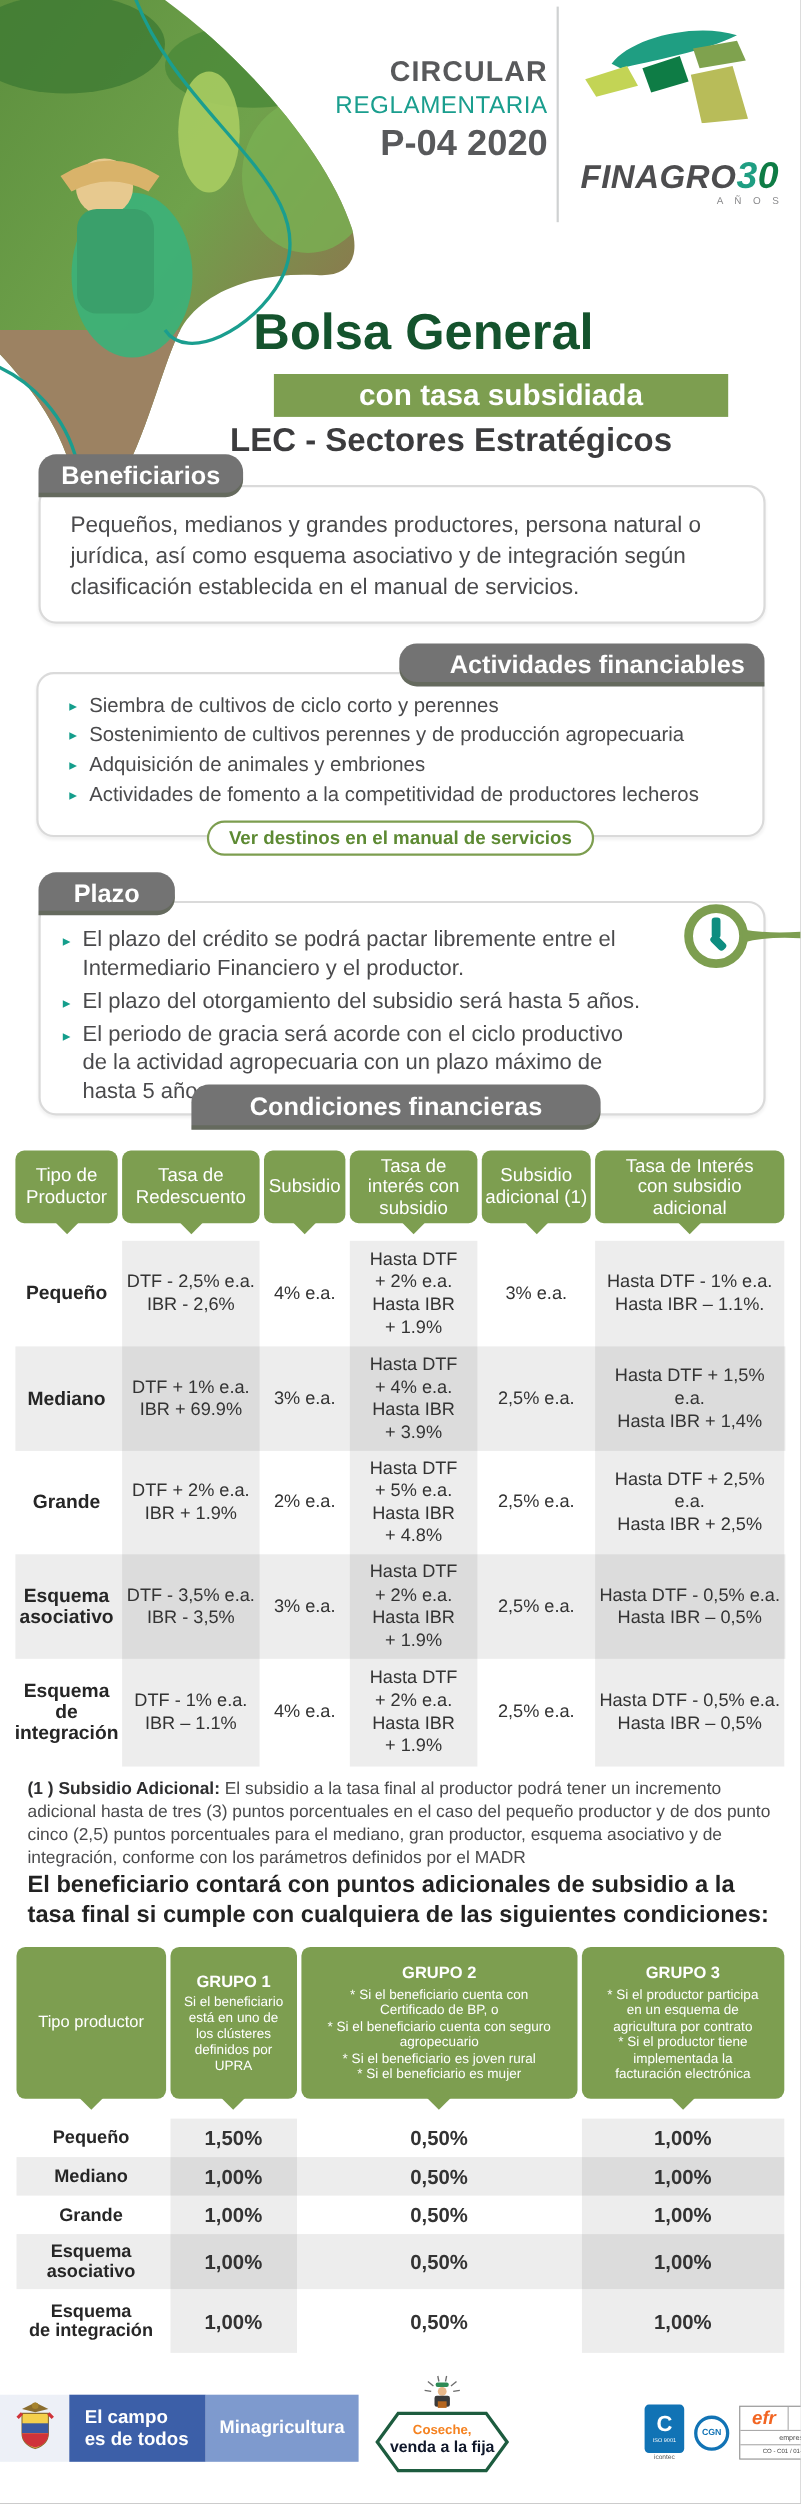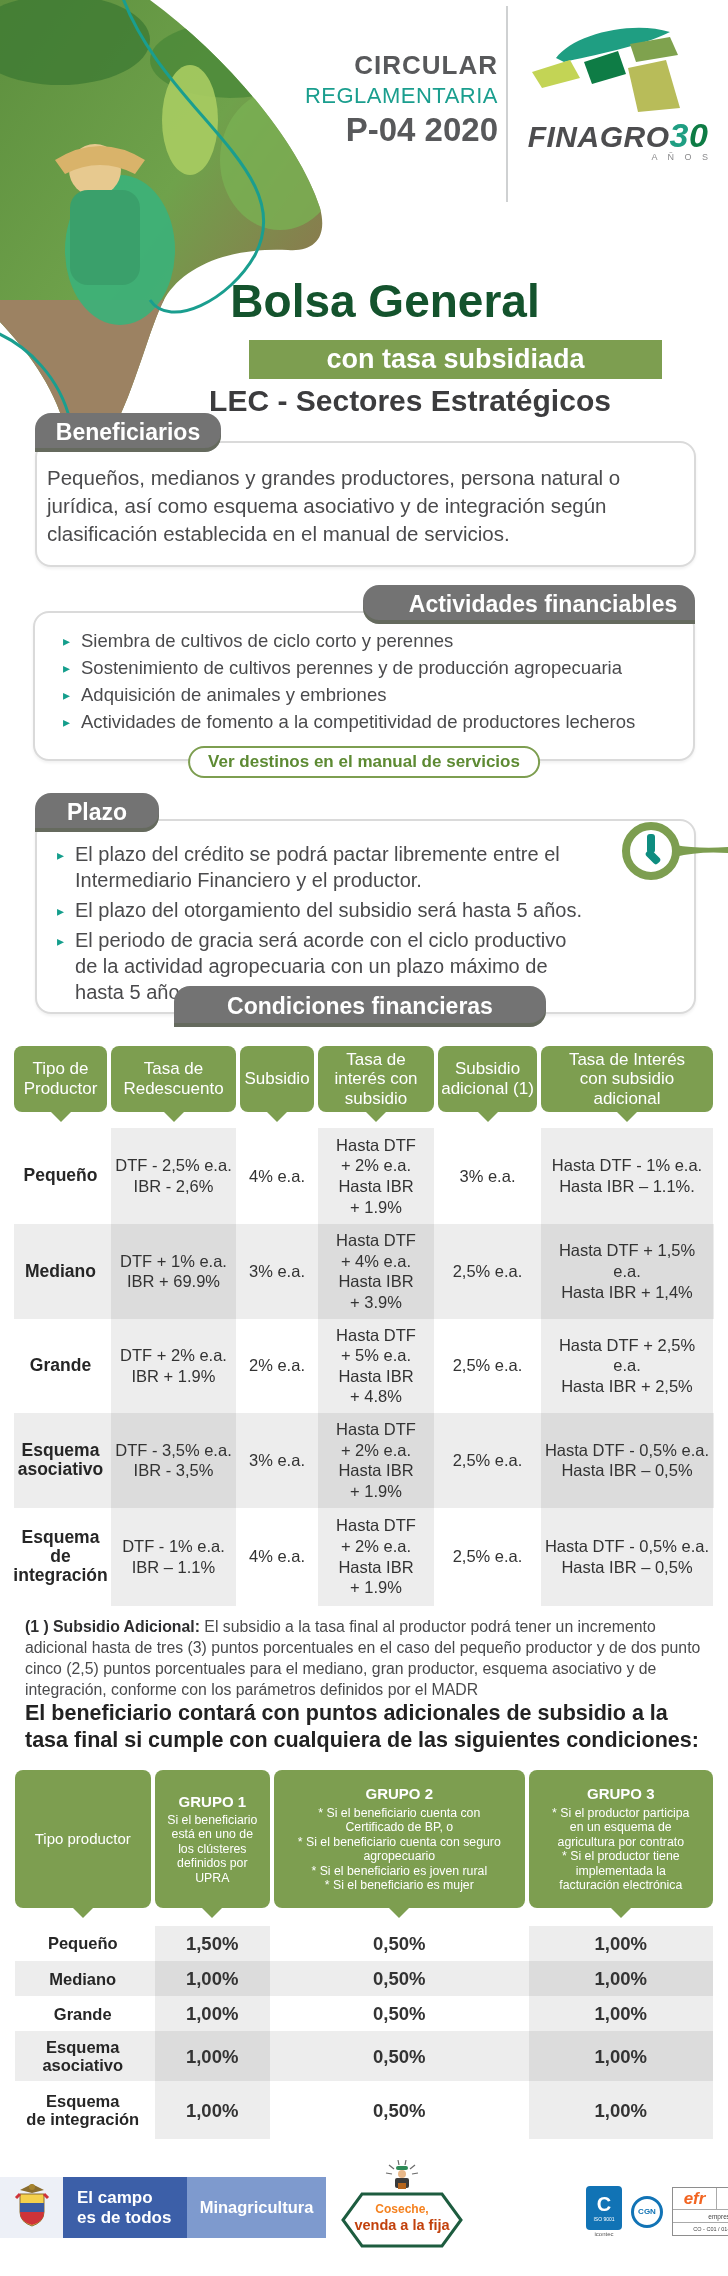--- a/index.html
+++ b/index.html
@@ -9,21 +9,21 @@
 
   
   .photo-wrap { position:absolute; left:0; top:0; z-index:4; pointer-events:none; }
   .kicker { position:absolute; left:288px; top:50px; width:210px; text-align:right; z-index:2; }
   .kicker .k1 { font-size:26px; font-weight:bold; color:#58595b; letter-spacing:1px; }
   .kicker .k2 { font-size:22px; color:#1a9e8e; letter-spacing:.5px; margin-top:2px; }
   .kicker .k3 { font-size:33px; font-weight:bold; color:#58595b; margin-top:2px; }
   .v-divider { position:absolute; left:506px; top:6px; width:2px; height:196px; background:#cfd1d2; }
   .logo { position:absolute; left:518px; top:20px; width:200px; z-index:2; }
   .logo-word { font-style:italic; font-weight:bold; font-size:30px; color:#4d4d4f; letter-spacing:.5px; display:flex; align-items:baseline; justify-content:center; }
-  .logo-30 { font-size:34px; font-weight:bold; color:#1f9e82; }
+  .logo-30 { font-size:34px; font-weight:bold; color:#1f9e82;margin-top:24px; }
   .logo-30 .zero { color:#0e7c45; }
   .logo-anios { font-size:9px; letter-spacing:4px; color:#8a8a8c; text-align:right; margin-top:-3px; padding-right:6px; }
 
   .title { position:absolute; left:160px; top:274px; width:450px; text-align:center;
            font-size:46px; font-weight:bold; color:#14532d; z-index:2; }
   .band { position:absolute; left:249px; top:340px; width:413px; height:39px; background:#7d9e50; z-index:1;
           display:flex; align-items:center; justify-content:center; }
   .band span { color:#fff; font-weight:bold; font-size:27px; }
   .subtitle2 { position:absolute; left:130px; top:384px; width:560px; text-align:center;
                font-size:30px; font-weight:bold; color:#3c3c3e; z-index:2; }
@@ -32,21 +32,21 @@
   .tab { position:absolute; background:#737373; color:#fff; font-weight:bold; z-index:6;
          display:flex; align-items:center; justify-content:center; font-size:23px;
          box-shadow: inset 0 -4px 0 rgba(60,80,30,.25); }
   .tab.left  { border-radius:16px 16px 16px 0; }
   .tab.right { border-radius:16px 16px 0 16px;padding-left:28px; }
   .card { position:absolute; background:#fff; border:2px solid #dadada; border-radius:16px; z-index:5;
           box-shadow:0 2px 3px rgba(0,0,0,.06); }
 
   #tab-beneficiarios { left:35px; top:413px; width:186px; height:39px; }
   #card-beneficiarios { left:35px; top:441px; width:661px; height:126px; }
-  #card-beneficiarios p { padding:21px 20px 0 10px; font-size:20.5px; line-height:1.36; color:#4a4a4c; }
+  #card-beneficiarios p { padding:21px 20px 0 27px; font-size:20.5px; line-height:1.36; color:#4a4a4c; }
 
   #tab-actividades { left:363px; top:585px; width:332px; height:39px; }
   #card-actividades { left:33px; top:611px; width:662px; height:150px; }
   .blist { list-style:none; }
   #card-actividades .blist { padding:17px 8px 0 28px; }
   #card-actividades .blist li { font-size:18.5px; color:#4a4a4c; margin-bottom:5px; display:flex; }
   .bullet { color:#149e8c; font-size:14px; margin:3px 11px 0 0; flex:0 0 auto; }
   .cta-pill { position:absolute; left:364px; top:746px; transform:translateX(-50%); z-index:7;
               background:#fff; border:2.5px solid #7d9e50; border-radius:18px; height:32px;
               display:flex; align-items:center; padding:0 18px; font-size:17px; font-weight:bold;
@@ -111,21 +111,21 @@
   .escudo-box { width:63px; background:#edf0f7; display:flex; align-items:center; justify-content:center; }
   .gov-blue { width:124px; background:#3c5fa8; color:#fff; font-weight:bold; font-size:17px; line-height:1.12;
               display:flex; flex-direction:column; justify-content:center; padding-left:14px; }
   .gov-light { width:139px; background:#7e9ace; color:#fff; font-weight:bold; font-size:16.5px;
                display:flex; align-items:center; justify-content:center; }
   .badge { position:absolute; left:340px; top:2159px; width:124px; z-index:2; }
   .badge .rays { display:block; margin:0 auto; }
   .hex-wrap { position:relative; width:124px; height:58px; margin-top:-2px; }
   .hex-text { position:absolute; left:0; width:100%; text-align:center; }
   .hex-l1 { top:11px; color:#f58220; font-weight:bold; font-size:12px; }
-  .hex-l2 { top:26px; color:#c2410c; font-weight:bold; font-size:14.5px; }
+  .hex-l2 { top:26px; color:#0f172a; font-weight:bold; font-size:14.5px; }
   .certs { position:absolute; left:586px; top:2186px; display:flex; gap:9px; align-items:center; z-index:2; }
   .icontec { width:36px; }
   .icontec-badge { width:36px; height:44px; background:#1173b5; border-radius:4px; color:#fff;
                    display:flex; flex-direction:column; align-items:center; justify-content:center; }
   .icontec-c { font-weight:bold; font-size:20px; line-height:1; }
   .icontec-iso { font-size:5px; margin-top:2px; }
   .icontec-cap { font-size:6px; color:#555; text-align:center; margin-top:1px; }
   .seal { width:32px; height:32px; border:3px solid #1173b5; border-radius:50%; background:#fff;
           display:flex; align-items:center; justify-content:center; font-size:8px; font-weight:bold; color:#1173b5; }
   .efr { width:120px; border:1.5px solid #8e8e8e; background:#fff; }

